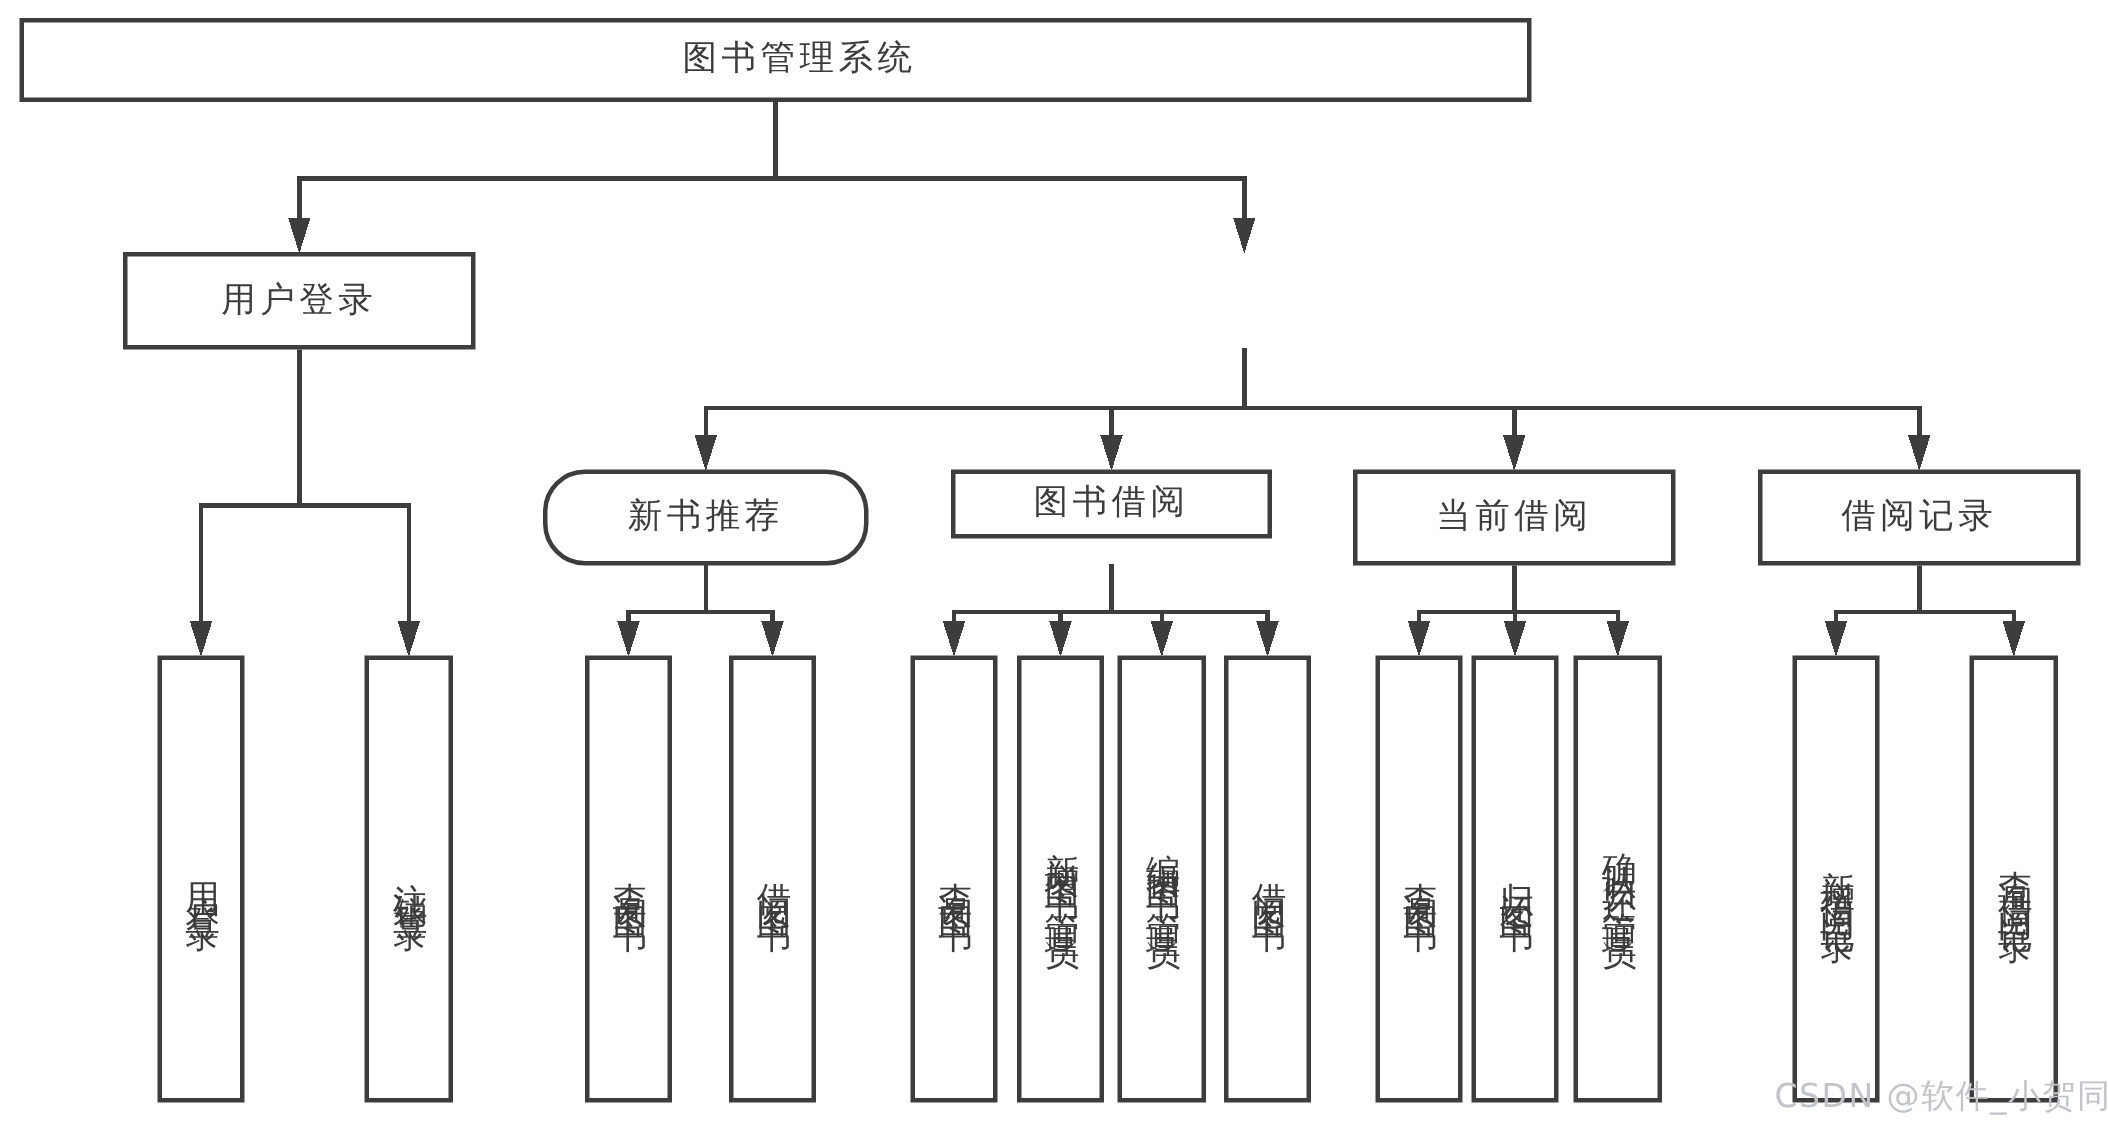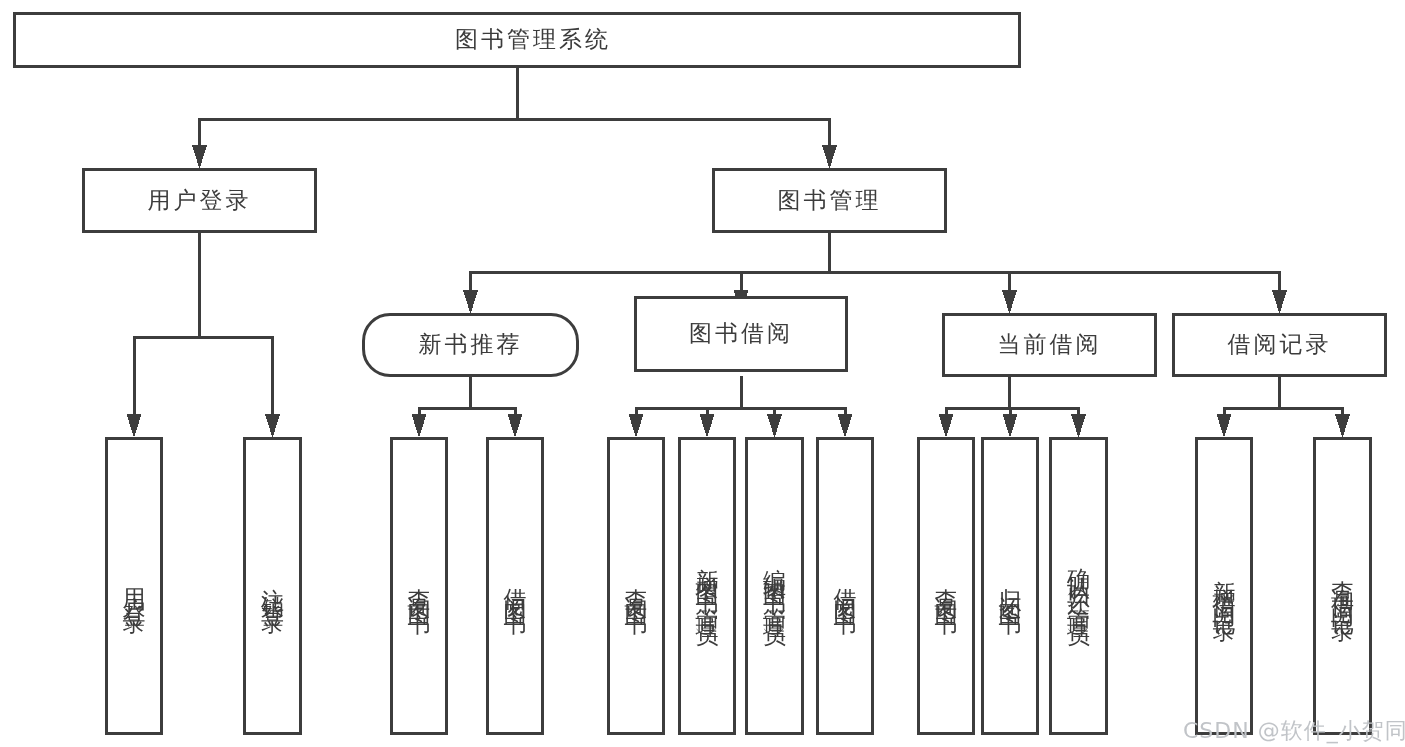--- a/index.html
+++ b/index.html
@@ -84,30 +84,27 @@
       <line x1="1342.5" y1="406.5" x2="1342.5" y2="418" stroke="#3d3d3d" stroke-width="3"></line>
       <polygon points="1335,414 1350,414 1342.5,438" fill="#3d3d3d"></polygon>
     </svg>
   <div class="watermark" style="left: 1183px; top: 716px; color: rgb(193, 196, 200);">CSDN @软件_小贺同学</div>
 <div class="node h" style="left: 13px; top: 12px; width: 1008px; height: 56px; padding-left: 32px;">
       <span class="lbl">图书管理系统</span>
     </div>
     <div class="node h" style="left: 82px; top: 168px; width: 235px; height: 65px;">
       <span class="lbl">用户登录</span>
     </div>
-    <div class="node h" style="left: 712px; top: 168px; width: 235px; height: 65px;">
-      <span class="lbl">图书管理</span>
-    </div>
     <div class="node h" style="left: 362px; top: 313px; width: 217px; height: 64px; border-radius: 28px;">
       <span class="lbl">新书推荐</span>
     </div>
-    <div class="node h" style="left: 634px; top: 296px; width: 214px; height: 76px;">
+    <div class="node h" style="left: 634px; top: 313px; width: 214px; height: 46px;">
       <span class="lbl">图书借阅</span>
     </div>
-    <div class="node h" style="left: 902px; top: 313px; width: 215px; height: 64px; margin-left: 40px;">
+    <div class="node h" style="left: 902px; top: 313px; width: 215px; height: 64px;">
       <span class="lbl">当前借阅</span>
     </div>
     <div class="node h" style="left: 1172px; top: 313px; width: 215px; height: 64px;">
       <span class="lbl">借阅记录</span>
     </div>
     <div class="node v" style="left: 105px; top: 437px; width: 58px; height: 298px;">
       <span class="lbl">用户登录</span>
     </div>
     <div class="node v" style="left: 243px; top: 437px; width: 59px; height: 298px;">
       <span class="lbl">注销登录</span>

